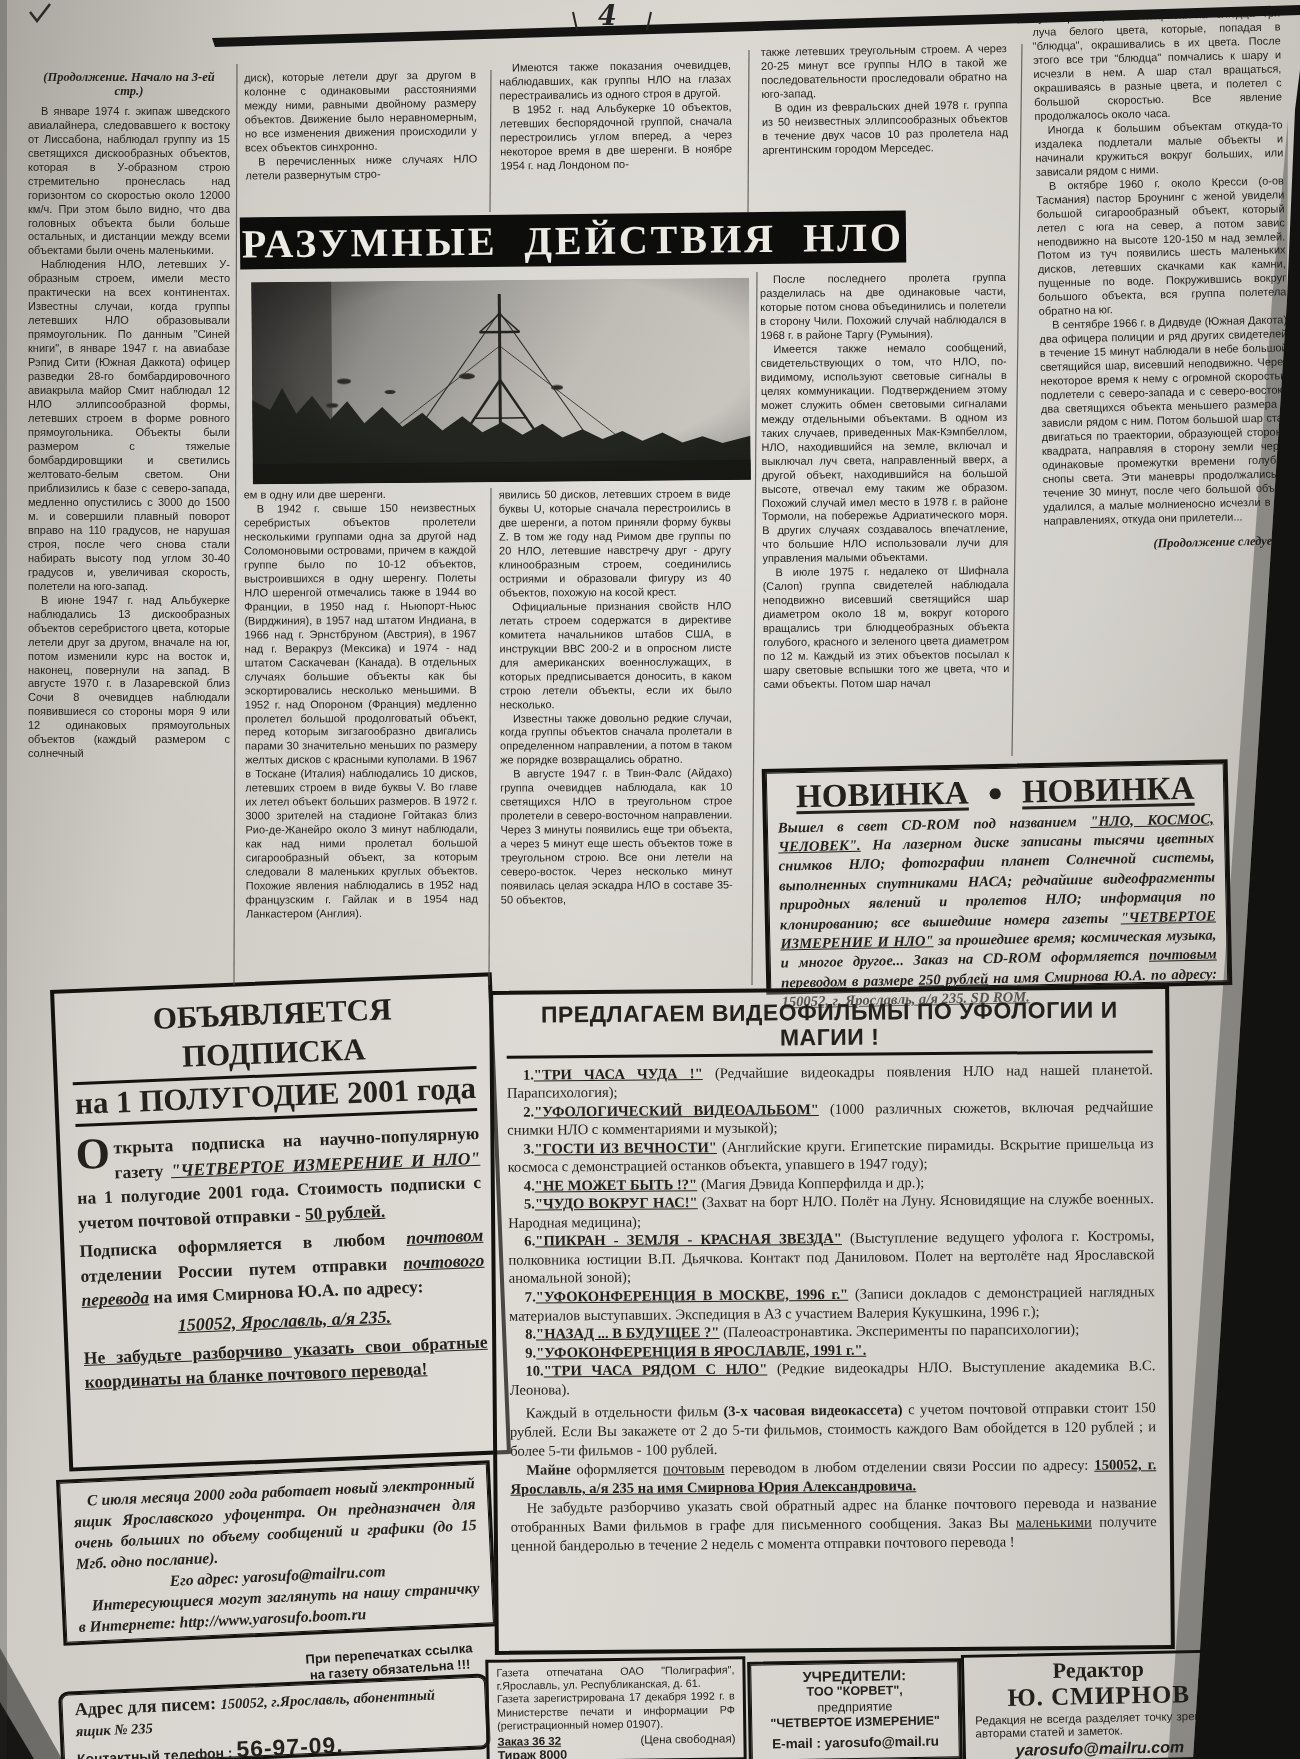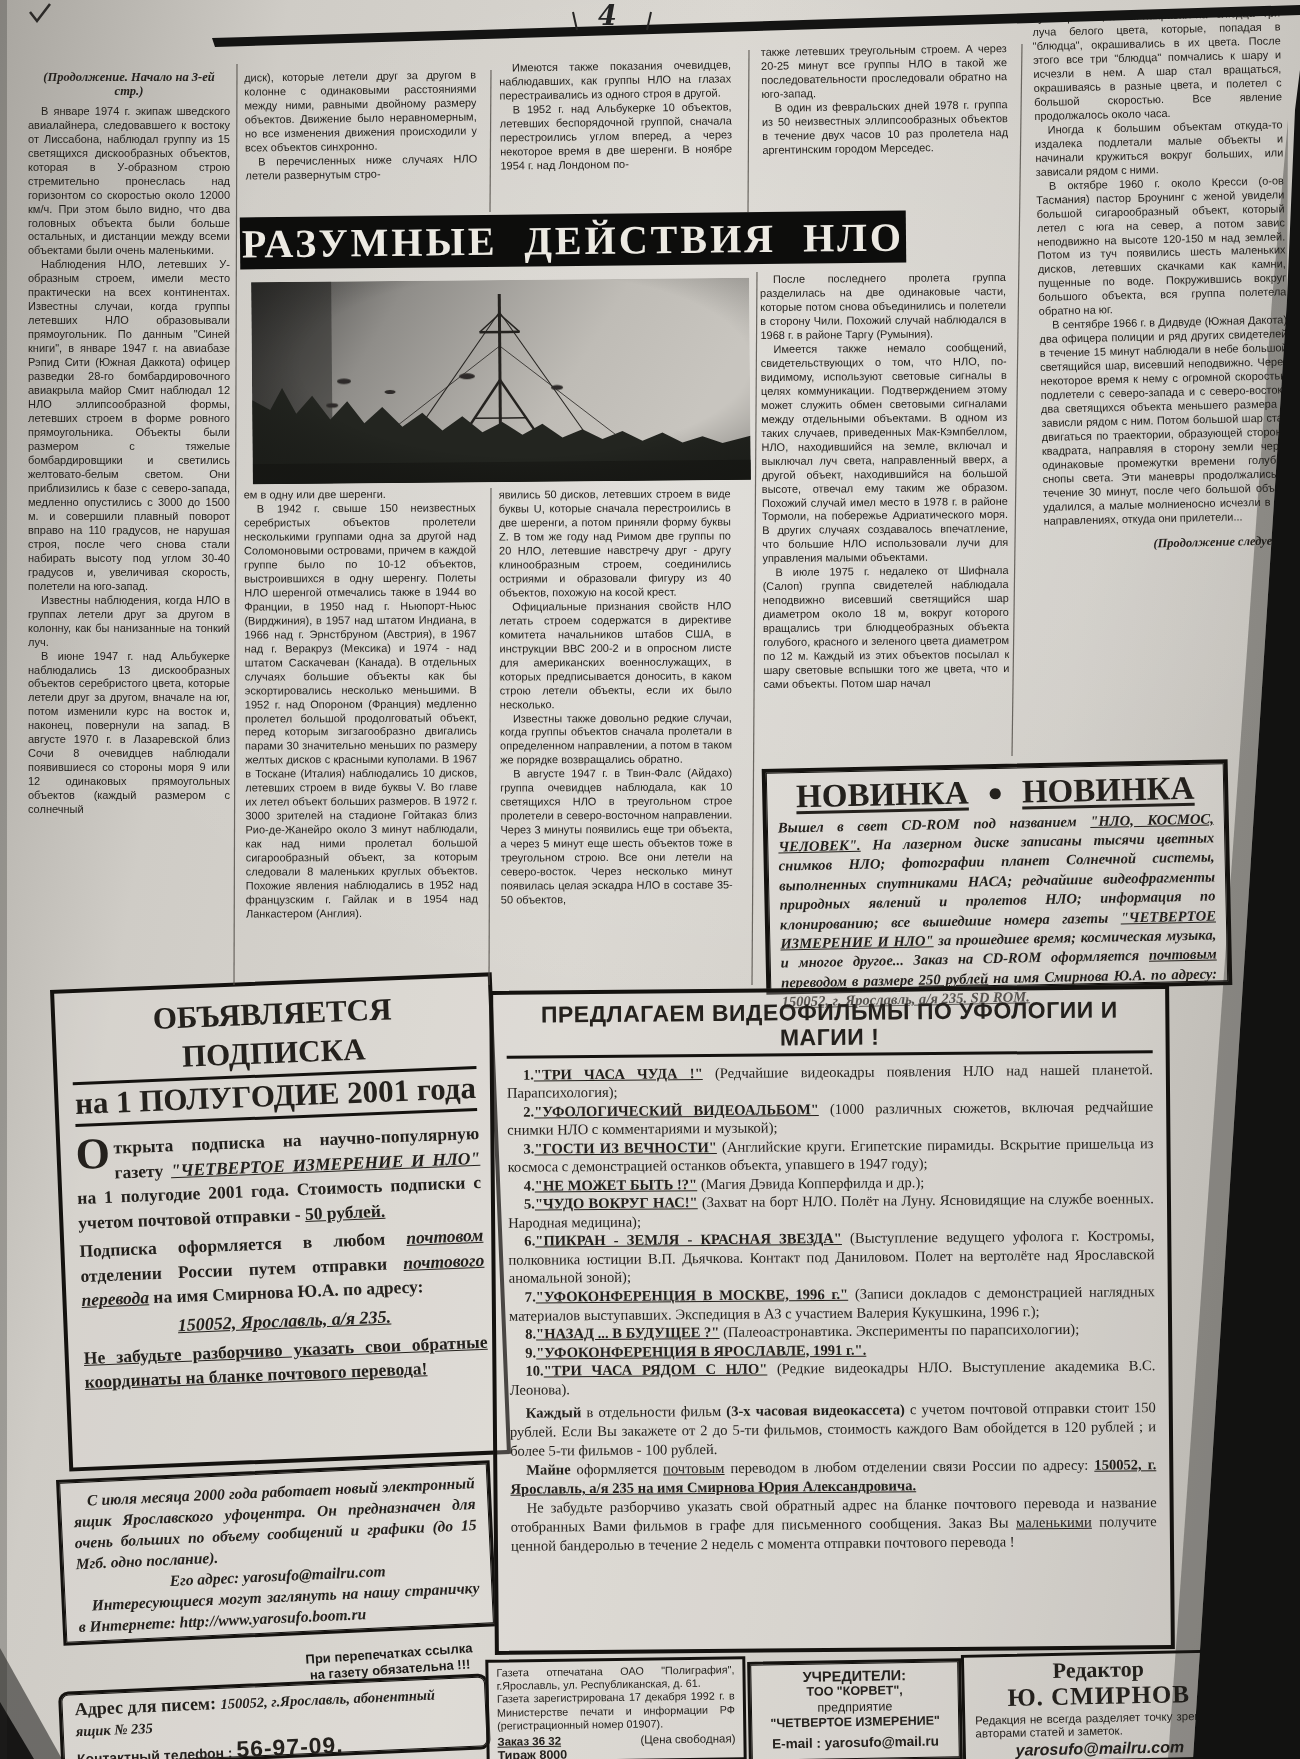--- a/index.html
+++ b/index.html
@@ -111,21 +111,20 @@
 <div class="page">
   <div class="paper"></div>
 
   <div class="pageno">4</div>
 
   <div class="col" id="col1">
     <div class="cont-note">(Продолжение. Начало на 3-ей стр.)</div>
     <div>
         <p>В январе 1974 г. экипаж шведского авиалайнера, следовавшего к востоку от Лиссабона, наблюдал группу из 15 светящихся дискообразных объектов, которая в У-образном строю стремительно пронеслась над горизонтом со скоростью около 12000 км/ч. При этом было видно, что два головных объекта были больше остальных, и дистанции между всеми объектами были очень маленькими.</p>
         <p>Наблюдения НЛО, летевших У-образным строем, имели место практически на всех континентах. Известны случаи, когда группы летевших НЛО образовывали прямоугольник. По данным "Синей книги", в январе 1947 г. на авиабазе Рэпид Сити (Южная Даккота) офицер разведки 28-го бомбардировочного авиакрыла майор Смит наблюдал 12 НЛО эллипсообразной формы, летевших строем в форме ровного прямоугольника. Объекты были размером с тяжелые бомбардировщики и светились желтовато-белым светом. Они приблизились к базе с северо-запада, медленно опустились с 3000 до 1500 м. и совершили плавный поворот вправо на 110 градусов, не нарушая строя, после чего снова стали набирать высоту под углом 30-40 градусов и, увеличивая скорость, полетели на юго-запад.</p>
-        <p>Известны наблюдения, когда НЛО в группах летели друг за другом в колонну, как бы нанизанные на тонкий луч.</p>
         <p>В июне 1947 г. над Альбукерке наблюдались 13 дискообразных объектов серебристого цвета, которые летели друг за другом, вначале на юг, потом изменили курс на восток и, наконец, повернули на запад. В августе 1970 г. в Лазаревской близ Сочи 8 очевидцев наблюдали появившиеся со стороны моря 9 или 12 одинаковых прямоугольных объектов (каждый размером с солнечный</p>
       </div>
   </div>
 
   <div class="col nif" id="col2top">
     <div>
         <p>диск), которые летели друг за другом в колонне с одинаковыми расстояниями между ними, равными двойному размеру объектов. Движение было неравномерным, но все изменения движения происходили у всех объектов синхронно.</p>
         <p>В перечисленных ниже случаях НЛО летели развернутым стро-</p>
       </div>
   </div>
@@ -274,21 +273,21 @@
           <div class="film"><span class="film-num">3.</span><span class="film-title">"ГОСТИ ИЗ ВЕЧНОСТИ"</span><span class="film-desc"> (Английские круги. Египетские пирамиды. Вскрытие пришельца из космоса с демонстрацией останков объекта, упавшего в 1947 году);</span></div>
           <div class="film"><span class="film-num">4.</span><span class="film-title">"НЕ МОЖЕТ БЫТЬ !?"</span><span class="film-desc"> (Магия Дэвида Копперфилда и др.);</span></div>
           <div class="film"><span class="film-num">5.</span><span class="film-title">"ЧУДО ВОКРУГ НАС!"</span><span class="film-desc"> (Захват на борт НЛО. Полёт на Луну. Ясновидящие на службе военных. Народная медицина);</span></div>
           <div class="film"><span class="film-num">6.</span><span class="film-title">"ПИКРАН - ЗЕМЛЯ - КРАСНАЯ  ЗВЕЗДА"</span><span class="film-desc"> (Выступление ведущего уфолога г. Костромы, полковника юстиции В.П. Дьячкова. Контакт под Даниловом. Полет на вертолёте над Ярославской аномальной зоной);</span></div>
           <div class="film"><span class="film-num">7.</span><span class="film-title">"УФОКОНФЕРЕНЦИЯ В МОСКВЕ, 1996 г."</span><span class="film-desc"> (Записи докладов с демонстрацией наглядных материалов выступавших. Экспедиция в АЗ с участием Валерия Кукушкина, 1996 г.);</span></div>
           <div class="film"><span class="film-num">8.</span><span class="film-title">"НАЗАД ... В БУДУЩЕЕ ?"</span><span class="film-desc"> (Палеоастронавтика. Эксперименты по парапсихологии);</span></div>
           <div class="film"><span class="film-num">9.</span><span class="film-title">"УФОКОНФЕРЕНЦИЯ В ЯРОСЛАВЛЕ, 1991 г.".</span><span class="film-desc"></span></div>
           <div class="film"><span class="film-num">10.</span><span class="film-title">"ТРИ ЧАСА РЯДОМ С НЛО"</span><span class="film-desc"> (Редкие видеокадры НЛО. Выступление академика В.С. Леонова).</span></div>
         </div>
       <div class="films-foot">
-        <p><span style="font-weight: bold;">Каждый</span><span> в отдельности фильм </span><span style="font-weight: bold;">(3-х часовая видеокассета)</span><span> с учетом почтовой отправки стоит 150 рублей. Если Вы закажете от 2 до 5-ти фильмов, стоимость каждого Вам обойдется в 120 рублей ; и более 5-ти фильмов - 100 рублей.</span></p>
+        <p><span style="font-weight: normal;">Каждый</span><span> в отдельности фильм </span><span style="font-weight: bold;">(3-х часовая видеокассета)</span><span> с учетом почтовой отправки стоит 150 рублей. Если Вы закажете от 2 до 5-ти фильмов, стоимость каждого Вам обойдется в 120 рублей ; и более 5-ти фильмов - 100 рублей.</span></p>
         <p><span style="font-weight: bold;">Майне</span><span> оформляется </span><span style="text-decoration: underline;">почтовым</span><span> переводом в любом отделении связи  России по адресу: </span><span style="font-weight: bold; text-decoration: underline;">150052, г. Ярославль, а/я 235 на имя Смирнова Юрия Александровича.</span></p>
         <p><span>Не забудьте разборчиво указать свой обратный адрес на бланке почтового перевода и название отобранных Вами фильмов в графе для письменного сообщения. Заказ Вы </span><span style="text-decoration: underline;">маленькими</span><span> получите ценной бандеролью в течение 2 недель с момента отправки почтового перевода !</span></p>
       </div>
     </div>
   </div>
 
   <div class="slant-note">
     <span>При  перепечатках  ссылка</span><br>
     <span>на  газету  обязательна !!!</span>
   </div>

